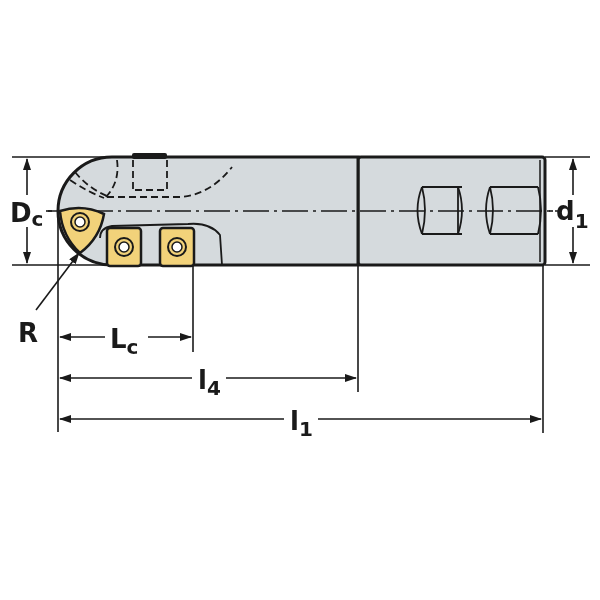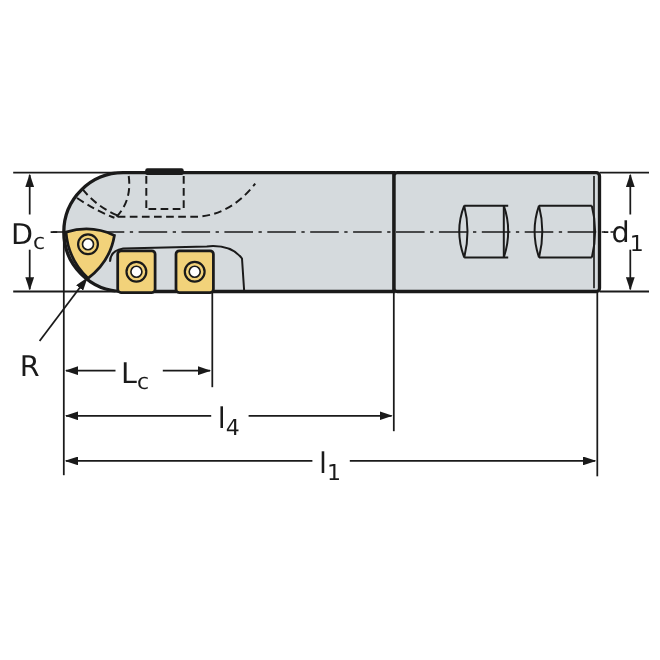--- a/index.html
+++ b/index.html
@@ -1,17 +1,17 @@
 <!DOCTYPE html>
 <html><head>
   <meta charset="utf-8">
   <style>
     html, body { margin: 0; padding: 0; background: #ffffff; }
     body { width: 600px; height: 600px; overflow: hidden; }
-    #canvas { position: relative; width: 496px; height: 600px; }
+    #canvas { position: relative; width: 496px; height: 600px; font-weight: bold; }
     svg { position: absolute; left: 0; top: 0; }
     .lbl { font-family: "DejaVu Sans", sans-serif; fill: #1a1a1a; }
   </style>
 </head>
 <body>
 
 <div id="canvas">
 <svg width="600" height="600" viewBox="0 0 600 600" xmlns="http://www.w3.org/2000/svg">
   <defs>
     <marker id="arr" markerWidth="12" markerHeight="8" refX="11" refY="4" orient="auto" markerUnits="userSpaceOnUse">

